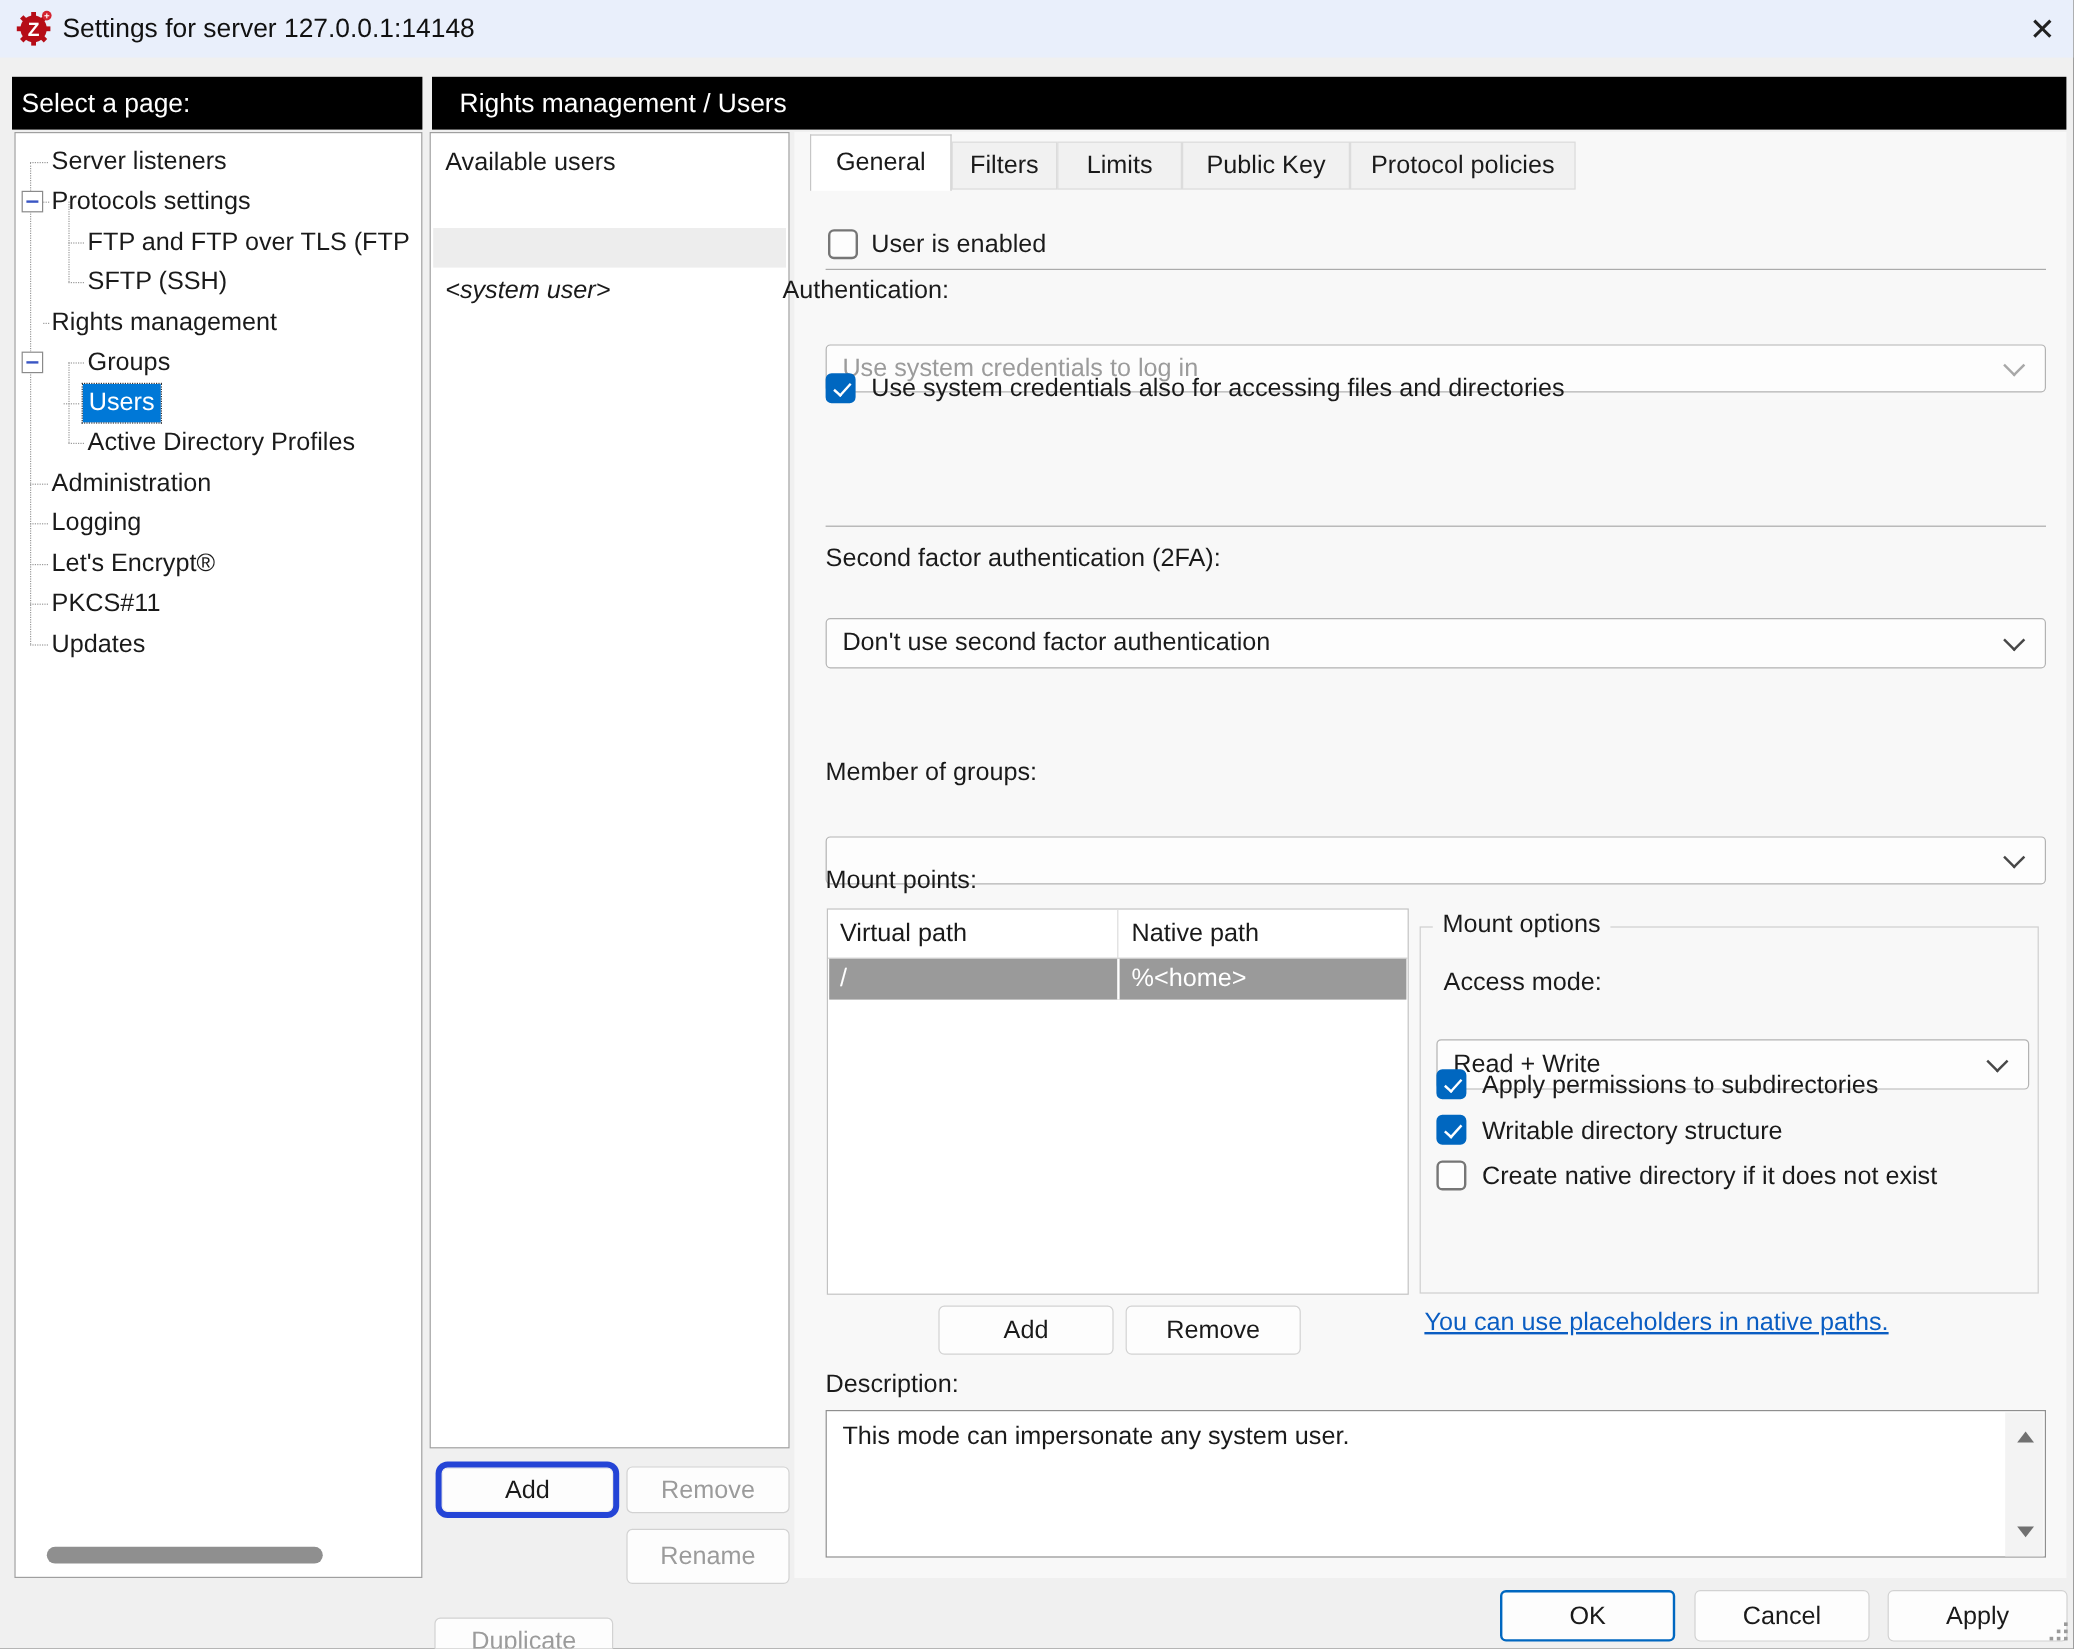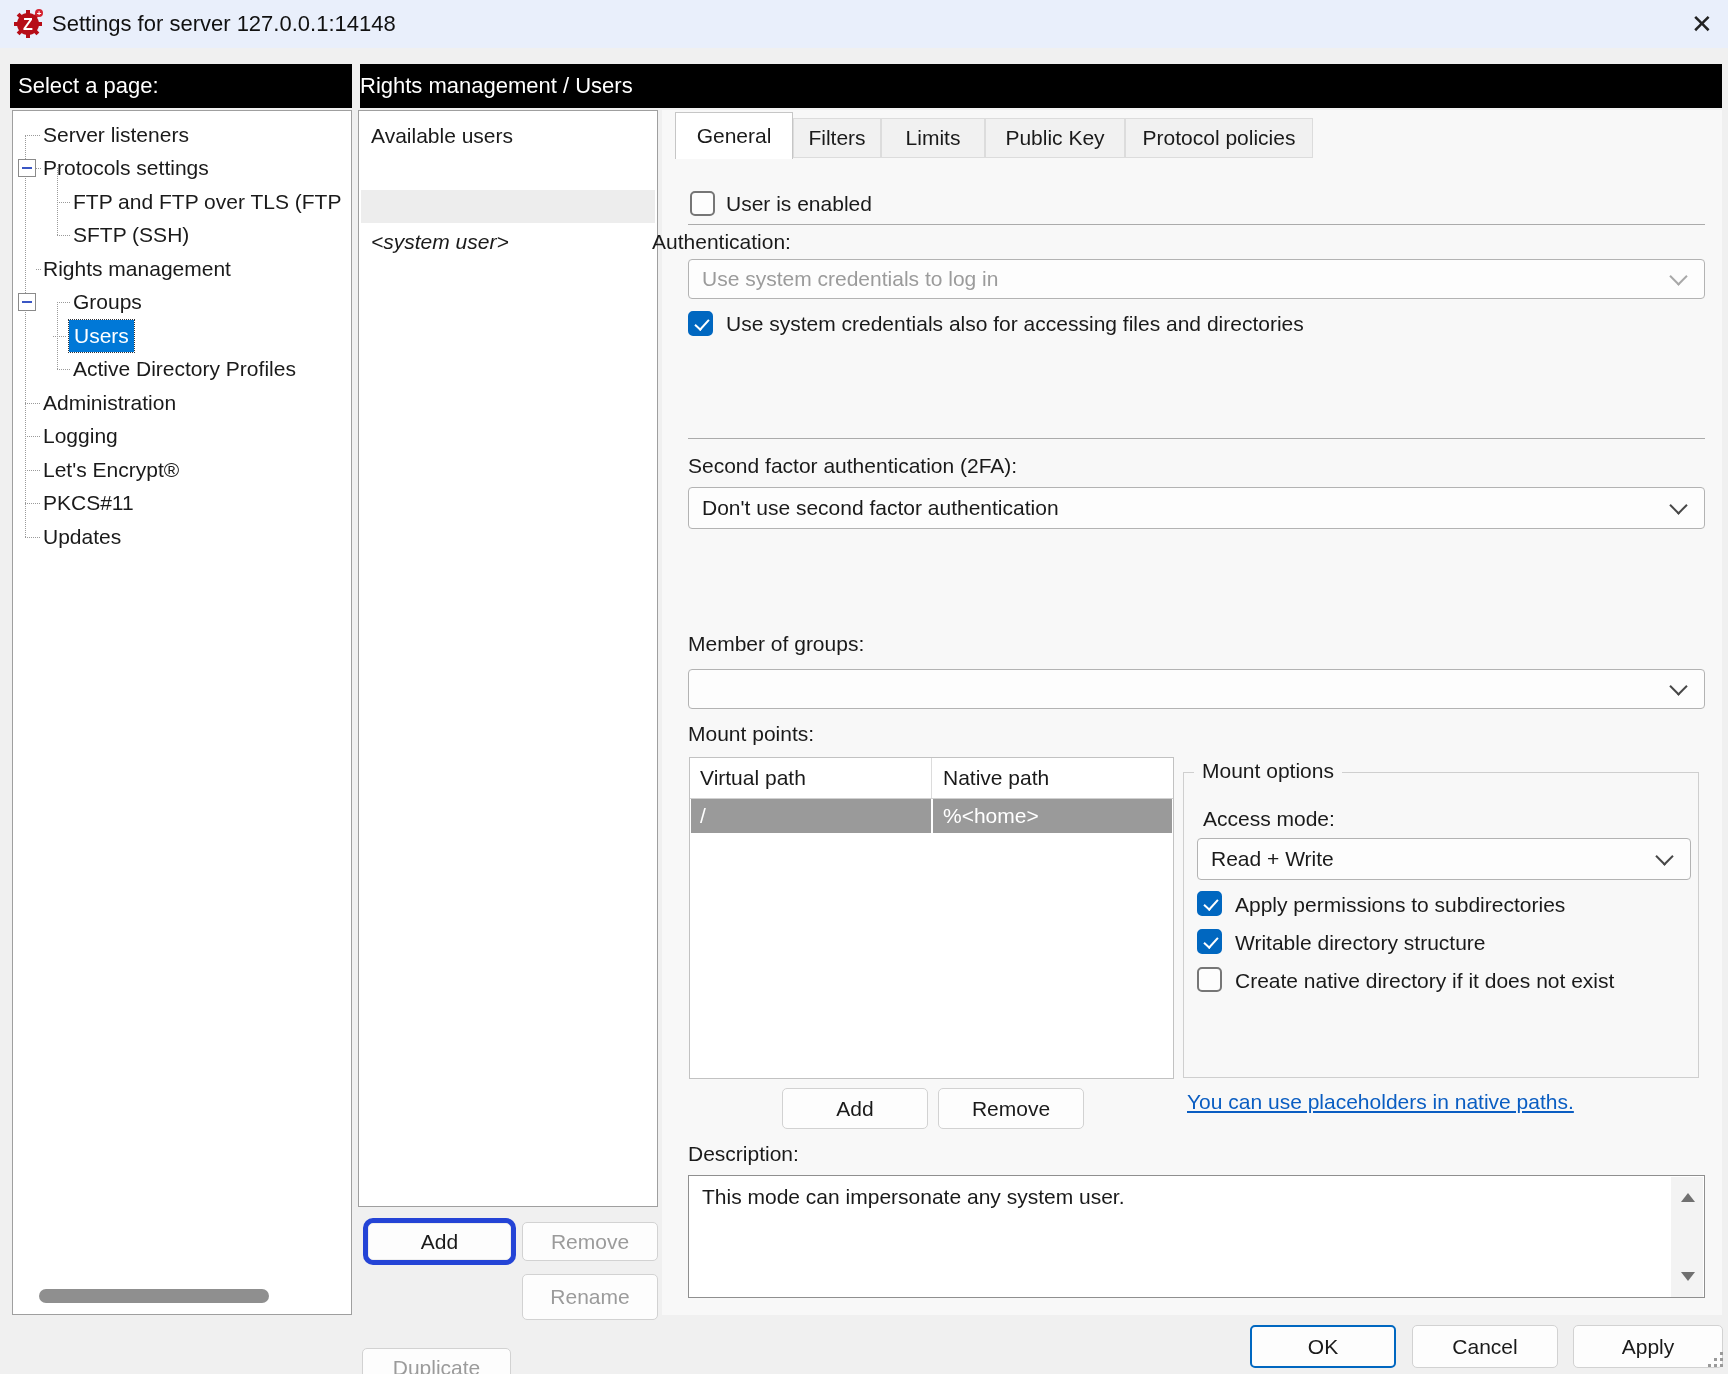--- a/index.html
+++ b/index.html
@@ -7,21 +7,21 @@
           font-family:"Liberation Sans",sans-serif;color:#1a1a1a;}
   .abs{position:absolute;}
   
   .titlebar{left:0;top:0;width:1728px;height:48px;background:#e9effb;}
   .title-text{left:52px;top:11px;font-size:22px;color:#111;}
   .close-x{left:1682px;top:6px;width:40px;height:36px;font-size:26px;color:#222;
            display:flex;align-items:center;justify-content:center;cursor:default;}
   
   .hdrbar{height:44px;background:#000;color:#fff;font-size:22px;line-height:44px;}
   .hdr1{left:10px;top:64px;width:342px;padding-left:8px;box-sizing:border-box;}
-  .hdr2{left:360px;top:64px;width:1362px;padding-left:0;box-sizing:border-box;}
+  .hdr2{left:360px;top:64px;width:1362px;padding-left:23px;box-sizing:border-box;}
   
   .whitebox{background:#fff;border:1px solid #9f9f9f;box-sizing:border-box;}
   .treebox{left:12px;top:110px;width:340px;height:1205px;overflow:hidden;}
   .listbox{left:358px;top:110px;width:300px;height:1097px;overflow:hidden;}
   
   .trow{position:absolute;height:32px;line-height:32px;font-size:21px;white-space:nowrap;}
   .tr-l0{left:30px;} .tr-l1{left:60px;}
   .trow::before{content:"";position:absolute;top:50%;border-top:1px dotted #9a9a9a;}
   .tr-l0::before{left:-18px;width:15px;} .tr-l1::before{left:-16px;width:13px;}
   .no-stub::before{left:-7px;width:5px;}
@@ -36,21 +36,21 @@
   .lrow-sel{left:2px;top:79px;width:294px;height:33px;background:#ededed;}
   
   .rightpane{left:662px;top:110px;width:1060px;height:1205px;background:#f8f8f8;}
   .tab{top:118px;height:40px;background:#f1f1f1;border:1px solid #dcdcdc;box-sizing:border-box;
        font-size:21px;display:flex;align-items:center;justify-content:center;}
   .tab.active{top:112px;height:47px;background:#fff;border:1px solid #c6c6c6;border-bottom:none;z-index:3;}
   
   .lbl{font-size:21px;line-height:26px;}
   .sep{height:1px;background:#ababab;}
   .combo{background:#fdfdfd;border:1px solid #b3b3b3;border-radius:4px;box-sizing:border-box;
-         font-size:21px;display:flex;align-items:center;padding:0 40px 0 13px;}
+         font-size:21px;display:flex;align-items:center;padding:0 40px 0 13px;margin-top:28px;}
   .combo .chev{position:absolute;right:19px;top:50%;width:11px;height:11px;margin-top:-9px;
          border-right:2px solid #474747;border-bottom:2px solid #474747;transform:rotate(45deg);}
   .combo.disabled{color:#9b9b9b;}
   .combo.disabled .chev{border-color:#a8a8a8;}
   .cb{width:25px;height:25px;border:2px solid #767676;border-radius:5px;background:#fdfdfd;box-sizing:border-box;}
   .cb.checked{background:#0067c0;border-color:#0067c0;position:absolute;}
   .cb.checked::after{content:"";position:absolute;left:8px;top:3px;width:6px;height:12px;
          border-right:2.5px solid #fff;border-bottom:2.5px solid #fff;transform:rotate(42deg);}
   .btn{background:#fdfdfd;border:1px solid #d2d2d2;border-radius:5px;box-sizing:border-box;
        font-size:21px;display:flex;align-items:center;justify-content:center;}

